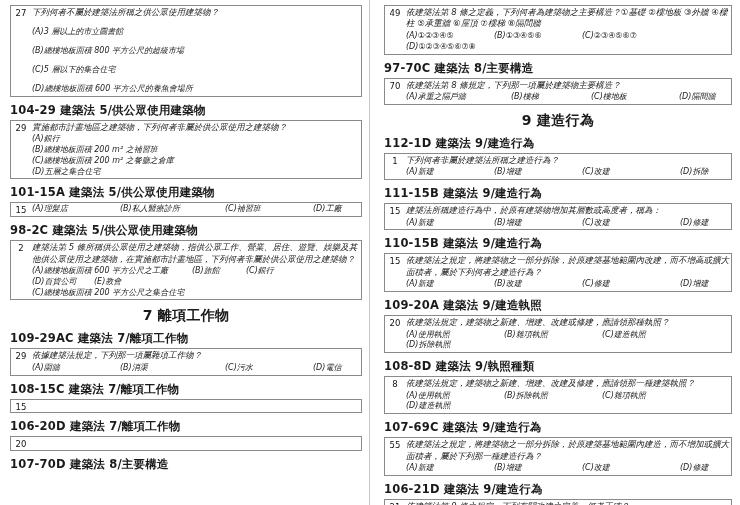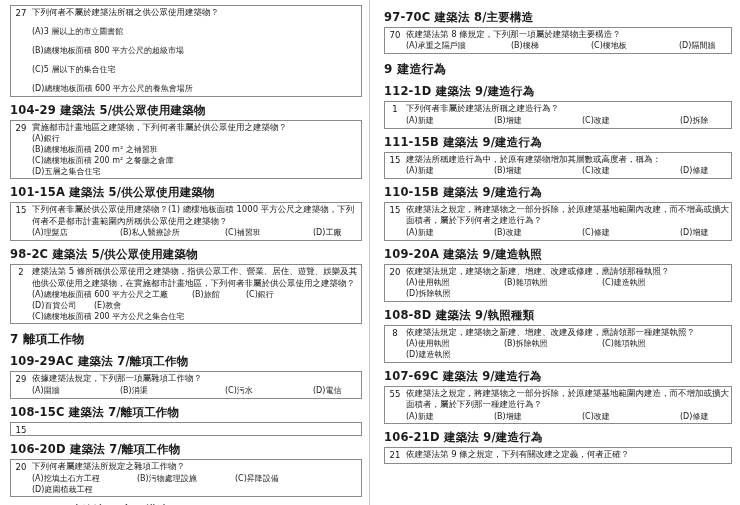--- a/index.html
+++ b/index.html
@@ -35,24 +35,25 @@
   .divider {
     position: absolute;
     left: 369px;
     top: 0;
     width: 1px;
     height: 505px;
     background: #c8c8c8;
   }
   
   .sec-head {
-    font-size: 12px;
+    font-size: 14px;
     font-weight: bold;
     margin: 7px 0 2px 0;
     letter-spacing: 0.3px;
+    text-align: center;
   }
   
   .grp-head {
     font-size: 11.5px;
     font-weight: bold;
     margin: 6px 0 2px 0;
     letter-spacing: 0.2px;
   }
   
   .q {
@@ -69,20 +70,21 @@
     text-align: center;
     font-size: 8.5px;
     padding: 2px 2px 0 2px;
     line-height: 1.25;
     color: #111;
   }
   .q-body {
     flex: 1 1 auto;
     padding: 1px 2px 1px 1px;
     min-width: 0;
+    font-style: italic;
   }
   .q-stem {
     font-size: 8.5px;
     line-height: 1.35;
     margin: 0 0 1px 0;
   }
   .opts {
     display: flex;
     flex-direction: row;
     flex-wrap: wrap;
@@ -129,21 +131,20 @@
           <span class="opt" style="width:180px">(D)五層之集合住宅</span>
         </div>
       </div>
     </div>
 
     <div class="grp-head">101-15A 建築法 5/供公眾使用建築物</div>
 
     <div class="q">
       <div class="q-num">15</div>
       <div class="q-body">
-        <div class="q-stem">下列何者非屬於供公眾使用建築物？(1) 總樓地板面積 1000 平方公尺之建築物，下列何者不是都市計畫範圍內所稱供公眾使用之建築物？</div>
         <div class="opts">
           <span class="opt" style="width:78px">(A)理髮店</span>
           <span class="opt" style="width:95px">(B)私人醫療診所</span>
           <span class="opt" style="width:78px">(C)補習班</span>
           <span class="opt">(D)工廠</span>
         </div>
       </div>
     </div>
 
     <div class="grp-head">98-2C 建築法 5/供公眾使用建築物</div>
@@ -182,37 +183,40 @@
     <div class="grp-head">108-15C 建築法 7/離項工作物</div>
 
     <div class="q">
       <div class="q-num">15</div>
     </div>
 
     <div class="grp-head">106-20D 建築法 7/離項工作物</div>
 
     <div class="q">
       <div class="q-num">20</div>
-      <div class="q-body">
-        <div class="q-stem">下列何者屬建築法所規定之雜項工作物？</div>
-        <div class="opts">
-          <span class="opt" style="width:95px">(A)挖填土石方工程</span>
-          <span class="opt" style="width:88px">(B)污物處理設施</span>
-          <span class="opt" style="width:70px">(C)昇降設備</span>
-          <span class="opt">(D)庭園植栽工程</span>
-        </div>
-      </div>
     </div>
 
     <div class="grp-head">107-70D 建築法 8/主要構造</div>
 
   </div>
 
   <div class="col right">
 
+    <div class="q">
+      <div class="q-num">49</div>
+      <div class="q-body">
+        <div class="q-stem">依建築法第 8 條之定義，下列何者為建築物之主要構造？①基礎 ②樓地板 ③外牆 ④樑柱 ⑤承重牆 ⑥屋頂 ⑦樓梯 ⑧隔間牆</div>
+        <div class="opts">
+          <span class="opt" style="width:78px">(A)①②③④⑤</span>
+          <span class="opt" style="width:78px">(B)①③④⑤⑥</span>
+          <span class="opt" style="width:88px">(C)②③④⑤⑥⑦</span>
+          <span class="opt">(D)①②③④⑤⑥⑦⑧</span>
+        </div>
+      </div>
+    </div>
 
     <div class="grp-head">97-70C 建築法 8/主要構造</div>
 
     <div class="q">
       <div class="q-num">70</div>
       <div class="q-body">
         <div class="q-stem">依建築法第 8 條規定，下列那一項屬於建築物主要構造？</div>
         <div class="opts">
           <span class="opt" style="width:95px">(A)承重之隔戶牆</span>
           <span class="opt" style="width:70px">(B)樓梯</span>

